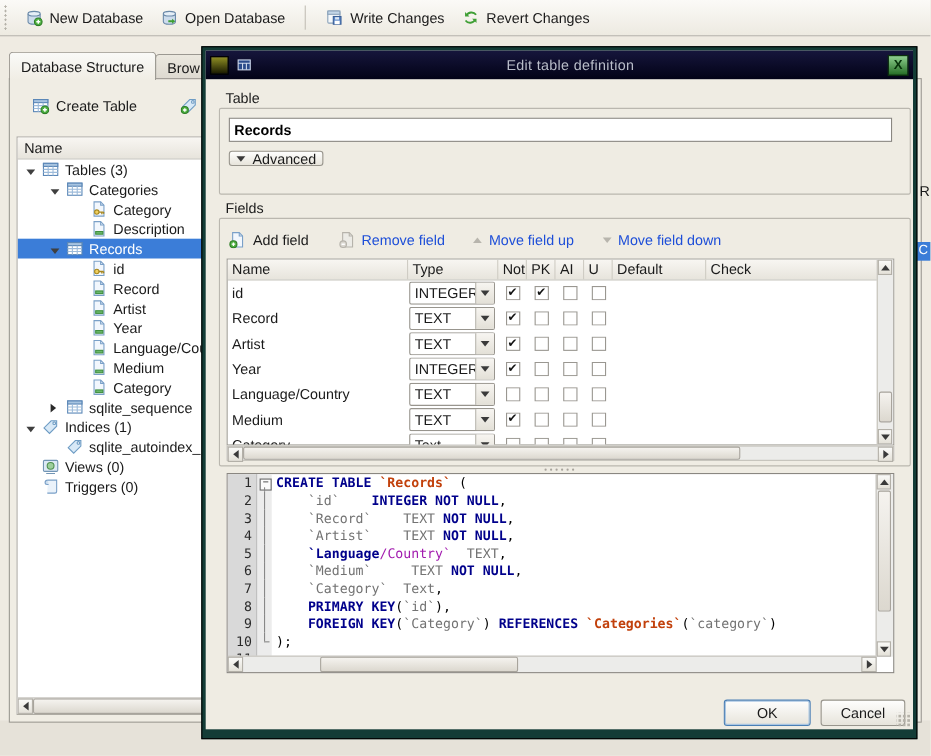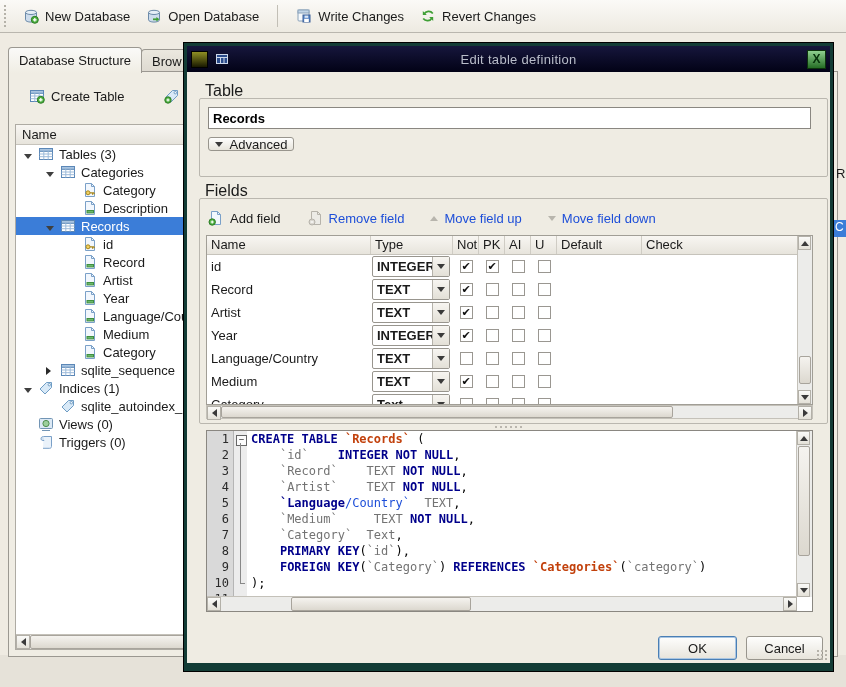--- a/index.html
+++ b/index.html
@@ -52,39 +52,39 @@
   
   #dialog{left:183px;top:42px;width:651px;height:630px;z-index:10;
     border:1px solid #000;background:#133c36;box-sizing:border-box;}
   #dlg-frame{position:absolute;left:3px;top:3px;right:3px;bottom:8px;background:#efece3;}
   #dlg-titlebar{height:26px;background:linear-gradient(#16163c,#020216);display:flex;align-items:center;padding:0 4px;}
   #dlg-title{flex:1;text-align:center;color:#b9bdc9;font-size:13px;letter-spacing:.3px;}
   #menu-sq{width:15px;height:15px;background:linear-gradient(#8e8e24,#191900);margin-right:6px;border:1px solid #000;}
   #close-btn{width:17px;height:17px;background:linear-gradient(#8fd08f,#256d25);border:1px solid #0c330c;
     color:#06320a;font-weight:bold;font-size:12px;display:flex;align-items:center;justify-content:center;line-height:1;}
   #dlg-body{position:absolute;left:0;top:26px;right:0;bottom:0;}
-  .sec-label{position:absolute;font-size:16px;color:#1a1a1a;}
+  .sec-label{position:absolute;font-size:13px;color:#1a1a1a;}
   .gbox{position:absolute;border:1px solid #bab7af;border-radius:2px;}
   #table-name-input{position:absolute;left:8px;top:8px;width:603px;height:22px;border:1px solid #8a8781;
     background:#fff;font-weight:bold;font-size:13px;font-family:"Liberation Sans",sans-serif;padding:0 4px;box-sizing:border-box;}
   .pushbtn{background:linear-gradient(#fefefd,#e7e4db);border:1px solid #98958d;border-radius:3px;
     display:flex;align-items:center;justify-content:center;gap:7px;font-size:13px;box-sizing:border-box;}
   #advanced-btn{position:absolute;left:8px;top:38px;width:86px;height:14px;}
   
   #fields-toolbar{position:absolute;left:8px;top:6px;height:26px;display:flex;align-items:center;gap:26px;}
   .ftb{display:flex;align-items:center;gap:6px;}
   .ftb.dis{color:#1d4ed8;}
   
   #fields-table{position:absolute;left:6px;top:36px;width:607px;height:170px;background:#fff;border:1px solid #a19e96;box-sizing:border-box;overflow:hidden;}
   #ft-header{display:flex;height:19px;background:linear-gradient(#f8f6f2,#e7e4dc);border-bottom:1px solid #c6c3bb;box-sizing:border-box;}
   .hcell{border-right:1px solid #cfccc4;padding:1px 4px 0;box-sizing:border-box;font-size:13px;overflow:hidden;white-space:nowrap;}
   .frow{display:flex;height:23px;align-items:center;}
   .fcell{box-sizing:border-box;padding:0 4px;overflow:hidden;white-space:nowrap;}
   .combo{height:21px;background:#fff;border:1px solid #989citer58e;border:1px solid #98958e;border-radius:2px;
-    display:flex;align-items:center;box-sizing:border-box;width:78px;margin-left:1px;font-weight:bold;}
+    display:flex;align-items:center;box-sizing:border-box;width:78px;margin-left:1px;}
   .combo .cv{flex:1;padding-left:4px;font-size:13px;overflow:hidden;white-space:nowrap;}
   .combo .ca{width:16px;align-self:stretch;border-left:1px solid #b5b2aa;background:linear-gradient(#f7f5f1,#e3e0d7);
     display:flex;align-items:center;justify-content:center;}
   .cbx{width:13px;height:13px;border:1px solid #9a9791;background:#fff;box-sizing:border-box;
     display:flex;align-items:center;justify-content:center;font-size:11px;line-height:1;color:#111;}
   #ft-vscroll{position:absolute;right:0;top:0;width:15px;height:168px;background:#ececea;border-left:1px solid #c4c1b9;box-sizing:border-box;}
   #ft-hscroll{position:absolute;left:6px;top:206px;width:607px;height:14px;background:#ececea;border:1px solid #c4c1b9;box-sizing:border-box;display:flex;}
   
   #splitter-dots{position:absolute;left:0;right:0;top:352px;height:5px;display:flex;justify-content:center;gap:3px;align-items:center;}
   #splitter-dots i{width:2px;height:2px;background:#a8a49c;border-radius:50%;}
@@ -92,21 +92,21 @@
   #sql-editor{position:absolute;left:19px;top:358px;width:607px;height:182px;border:1px solid #8a8781;background:#fff;box-sizing:border-box;overflow:hidden;}
   #sql-scroll-area{position:absolute;left:0;top:0;right:15px;bottom:14px;overflow:hidden;display:flex;}
   #sql-gutter{width:26px;background:#d9d9d9;border-right:1px solid #b5b5b5;flex:0 0 26px;}
   #sql-fold{width:13px;background:#ececec;flex:0 0 13px;position:relative;}
   #sql-code{flex:1;padding-left:4px;}
   .sql-line,.gut-line,.fold-line{height:16px;line-height:16px;font-family:"DejaVu Sans Mono",monospace;font-size:12px;white-space:pre;}
   .gut-line{text-align:right;padding-right:4px;color:#2a2a2a;}
   .fold-line{position:relative;}
   .tok-kw{color:#00008b;font-weight:bold;}
   .tok-tbl{color:#c2410c;font-weight:bold;}
-  .tok-tn{color:#1d4ed8;}
+  .tok-tn{color:#a21caf;}
   .tok-id{color:#737373;}
   .tok-pl{color:#000;}
   .fbox{position:absolute;left:2px;top:3.5px;width:9px;height:9px;border:1px solid #666;background:#fbfbfb;
     font-size:9px;line-height:7px;text-align:center;color:#333;}
   .fline{position:absolute;left:6px;top:0;width:1px;height:16px;background:#888;}
   .fend{position:absolute;left:6px;top:0;width:1px;height:8px;background:#888;}
   .fend2{position:absolute;left:6px;top:8px;width:5px;height:1px;background:#888;}
   #sql-vscroll{position:absolute;right:0;top:0;width:15px;bottom:14px;background:#ececea;border-left:1px solid #c4c1b9;}
   #sql-hscroll{position:absolute;left:0;right:15px;bottom:0;height:14px;background:#ececea;border-top:1px solid #c4c1b9;display:flex;}
   

